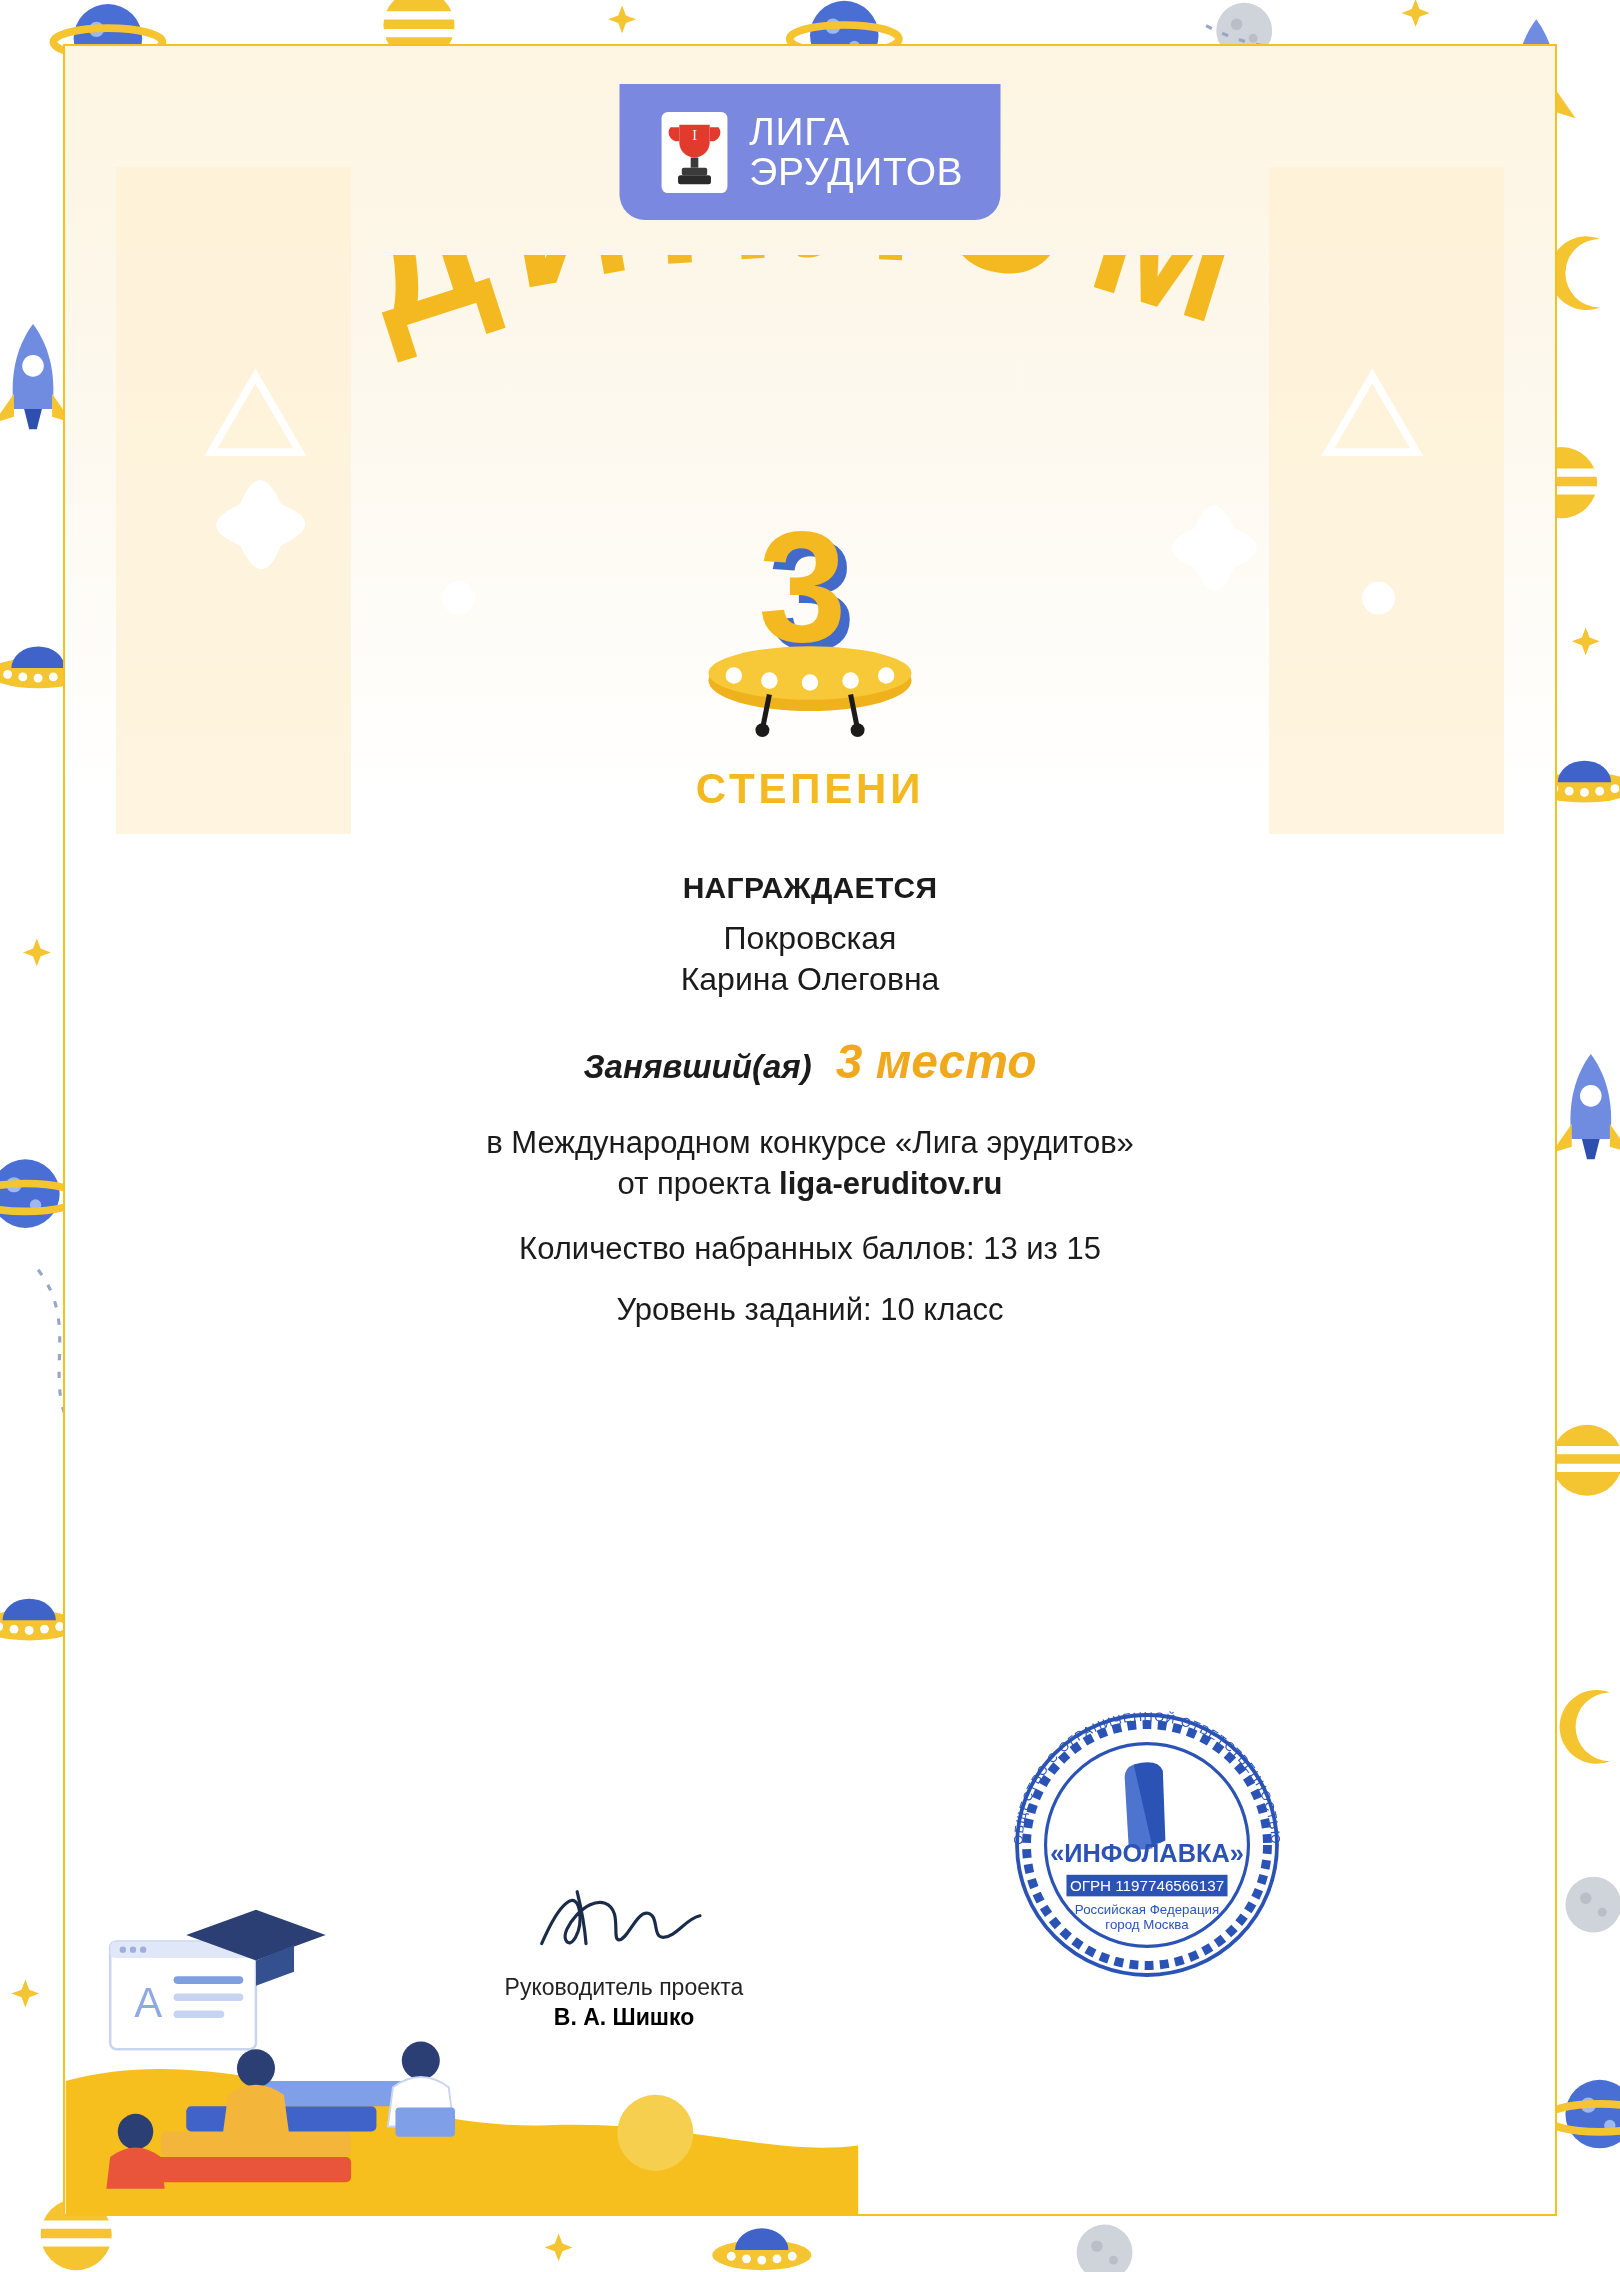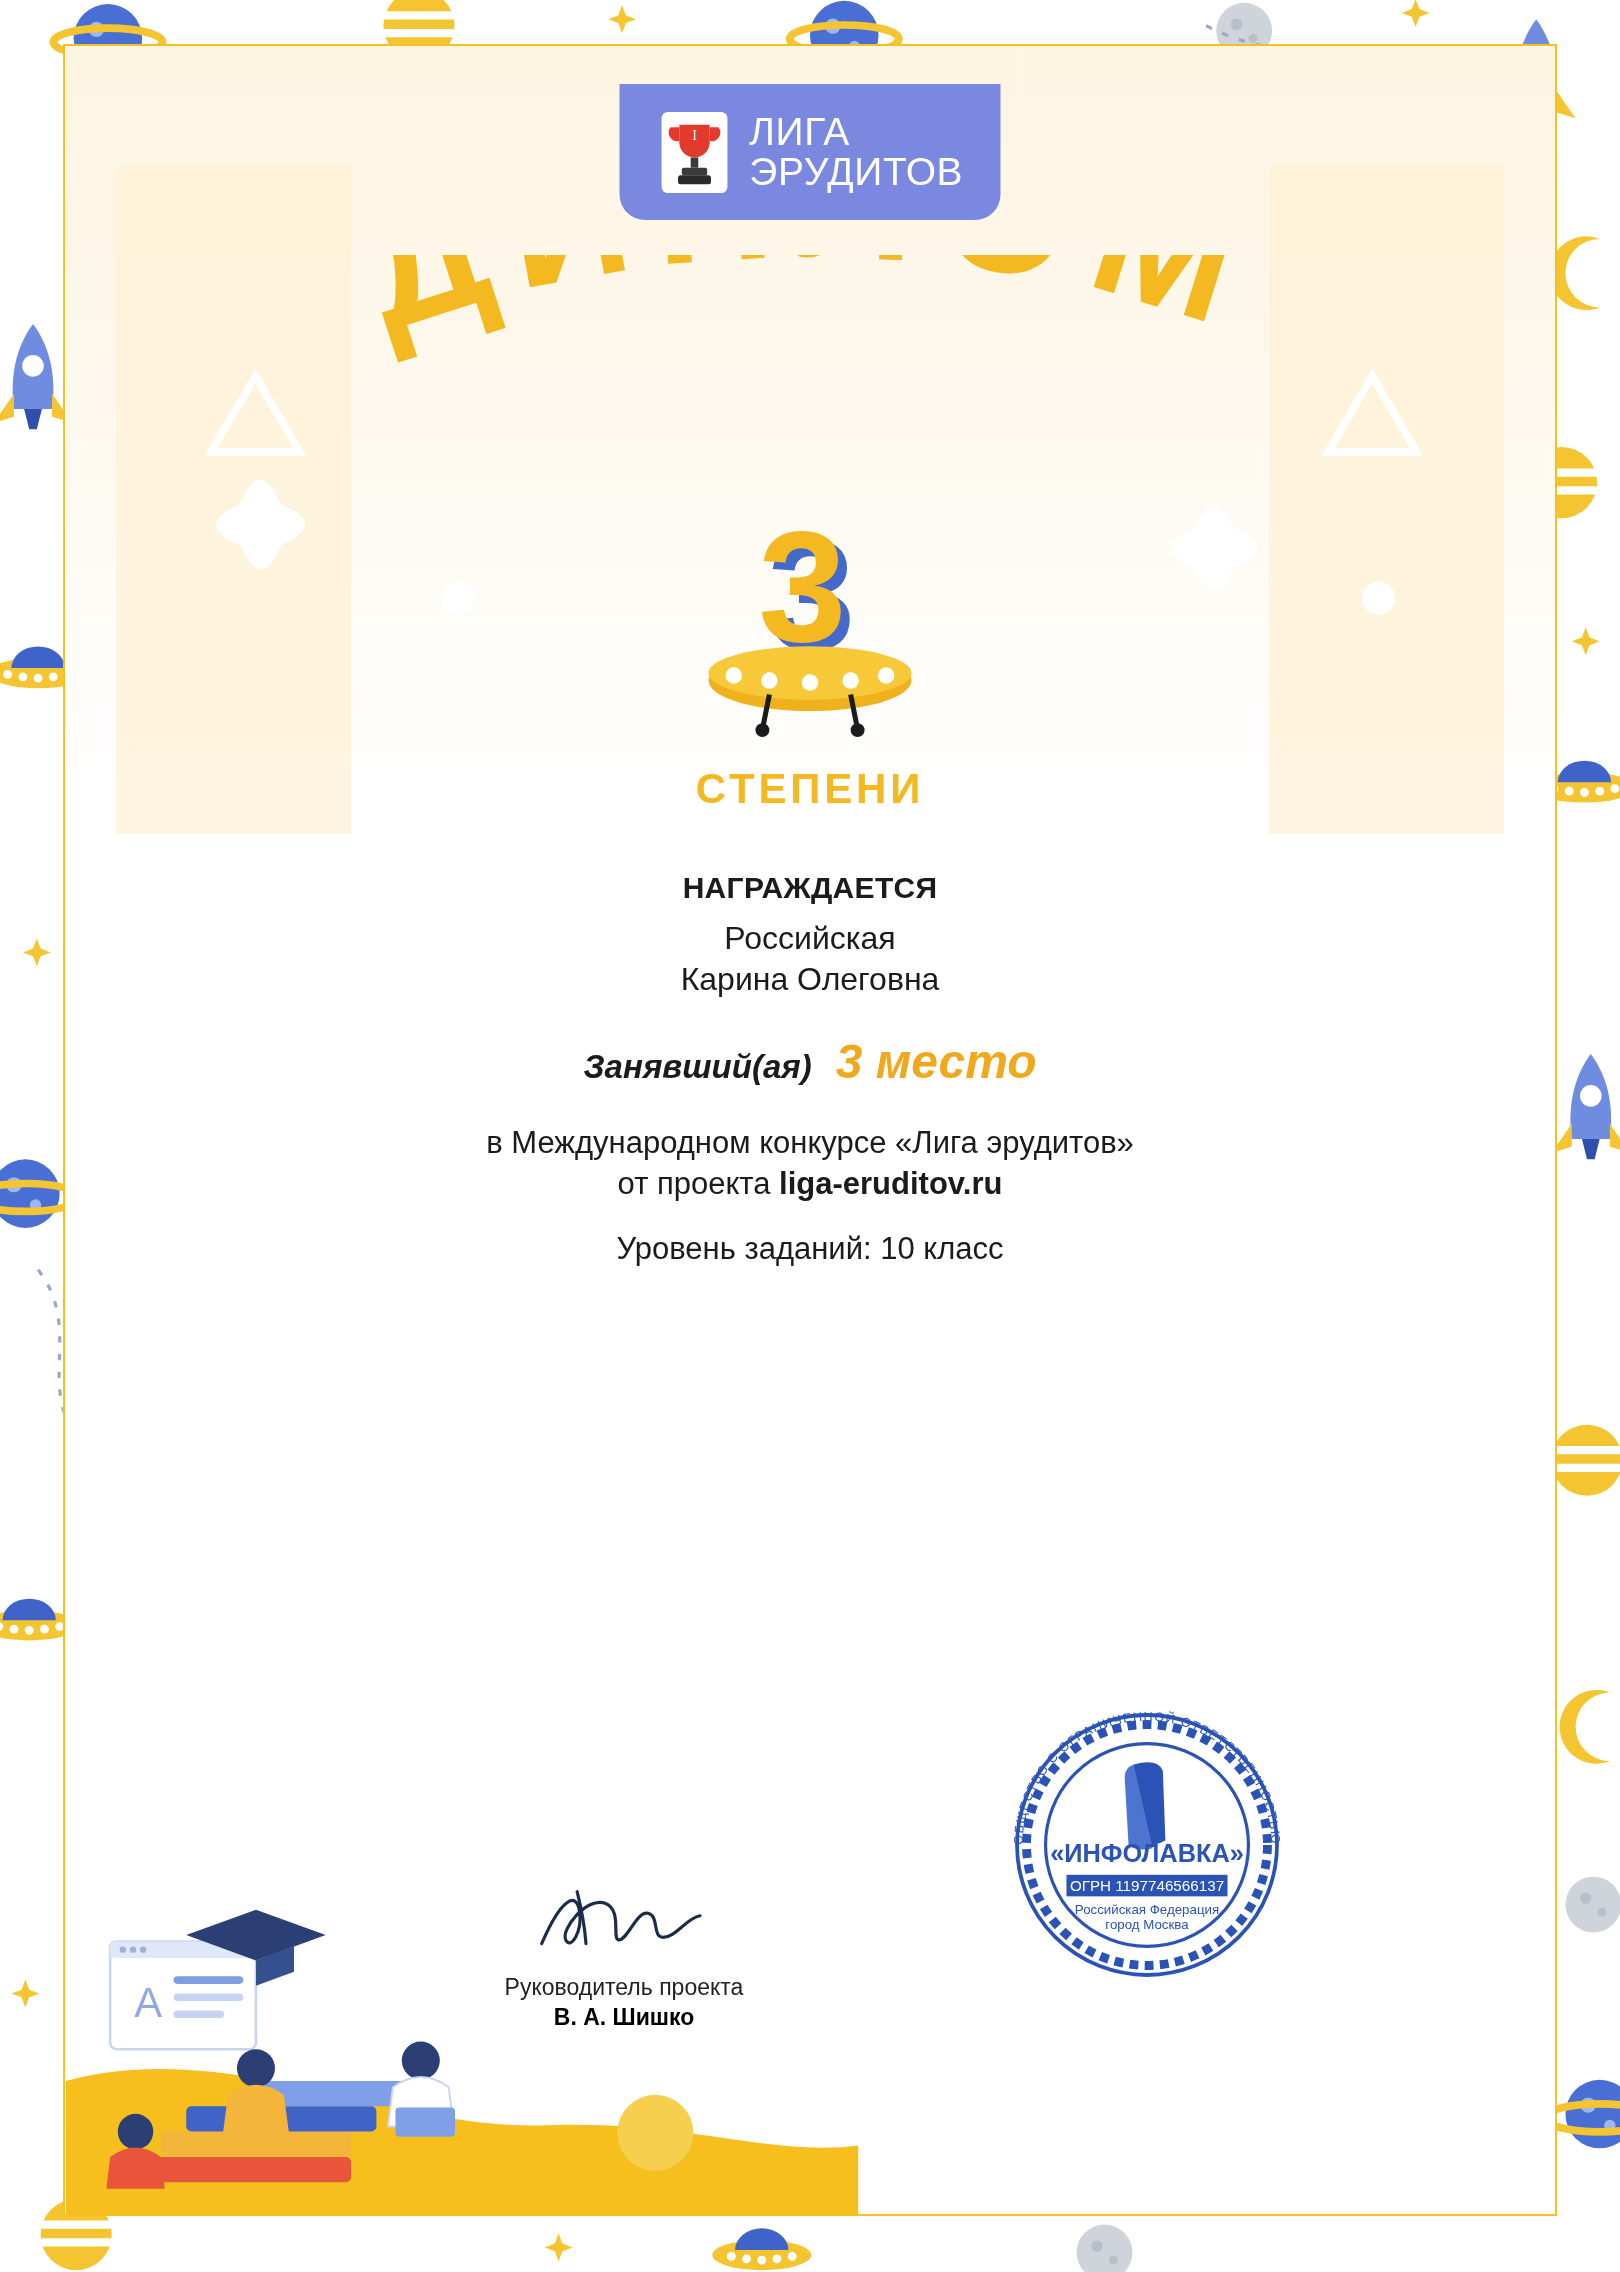--- a/index.html
+++ b/index.html
@@ -338,36 +338,37 @@
         <circle cx="185" cy="378" r="11" fill="#1b1b1b"></circle>
         <path d="M324,322 L334,372" stroke="#1b1b1b" stroke-width="8"></path>
         <circle cx="335" cy="378" r="11" fill="#1b1b1b"></circle>
       </svg>
       <div class="stepeni">СТЕПЕНИ</div>
     </div>
 
     <div class="body-text">
       <div class="awarded-label">НАГРАЖДАЕТСЯ</div>
       <div class="recipient">
-        <div>Российская</div>
+        <div>Покровская</div>
         <div>Карина Олеговна</div>
       </div>
 
       <div class="place-line">
         <span>Занявший(ая)</span>
         <span class="place-value">3 место</span>
       </div>
 
       <div class="contest-line">
         <div>в Международном конкурсе «Лига эрудитов»</div>
         <div>
           <span>от проекта </span><b>liga-eruditov.ru</b>
         </div>
       </div>
 
+      <div class="info-line">Количество набранных баллов: 13 из 15</div>
       <div class="info-line">Уровень заданий: 10 класс</div>
     </div>
 
     <div class="sig-block">
       <svg width="216" height="95" viewBox="0 0 340 150" aria-hidden="true">
         <path d="M40,110 C70,40 95,25 100,60 C104,92 86,120 78,104 C70,88 110,36 140,46 C168,56 150,104 162,104 C176,104 190,58 208,62 C226,66 214,100 232,100 C252,100 268,70 290,66" stroke="#1b2b4a" stroke-width="5" fill="none" stroke-linecap="round"></path>
         <path d="M96,28 C104,60 108,84 110,110" stroke="#1b2b4a" stroke-width="5" fill="none" stroke-linecap="round"></path>
       </svg>
       <div class="sig-caption">Руководитель проекта</div>
       <div class="sig-name">В. А. Шишко</div>

